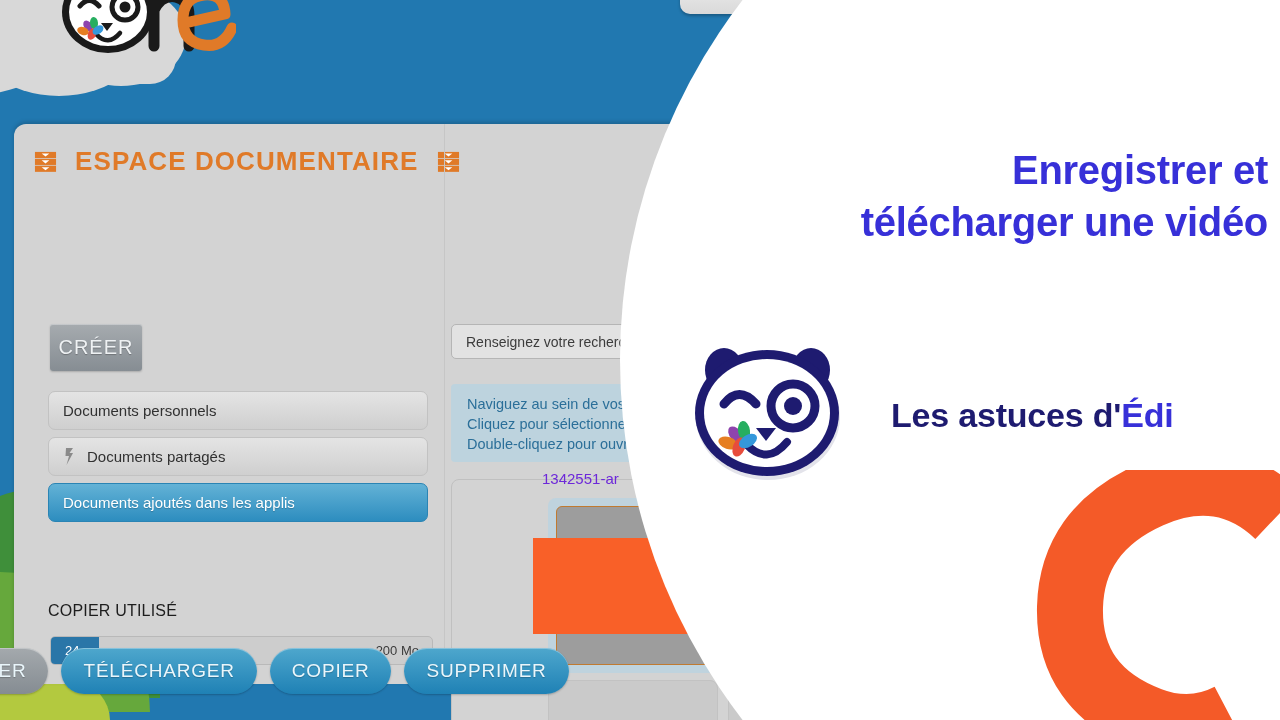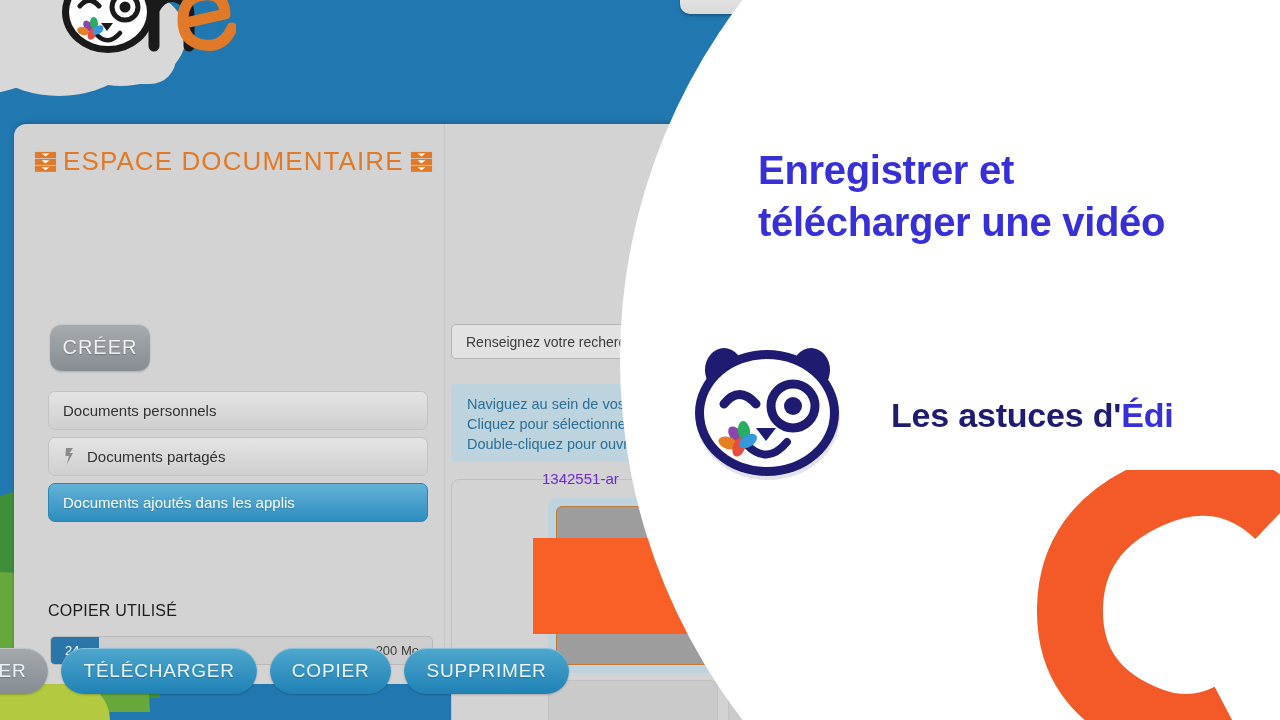--- a/index.html
+++ b/index.html
@@ -94,31 +94,31 @@
     background: #d3d3d3;
     border-radius: 12px 12px 0 0;
     box-shadow: 0 -2px 4px rgba(0,0,0,.18);
   }
   .doc-title {
     position: absolute;
     left: 20px; top: 22px;
     color: #e07a28;
     font-size: 26px;
     letter-spacing: 1.1px;
-    font-weight: 400;
-    display: flex; align-items: center; gap: 6px;
+    font-weight: 700;
+    display: flex; align-items: center; gap: 18px;
     white-space: nowrap;
   }
   .drawer-ico { display: inline-block; width: 23px; height: 23px; }
 
   .creer-btn {
     position: absolute;
     left: 36px; top: 200px;
-    width: 100px; height: 47px;
-    border-radius: 12px;
+    width: 92px; height: 47px;
+    border-radius: 3px;
     background: linear-gradient(#a6abaf, #868d93);
     color: #eef1f3;
     font-size: 20px;
     letter-spacing: 1px;
     display: flex; align-items: center; justify-content: center;
     border: none;
     text-shadow: 0 1px 1px rgba(0,0,0,.25);
     box-shadow: inset 0 1px 0 rgba(255,255,255,.35), 0 1px 2px rgba(0,0,0,.2);
     cursor: pointer;
   }
@@ -334,20 +334,21 @@
   .overlay-title {
     position: absolute;
     left: 758px; top: 144px;
     width: 510px;
     z-index: 40;
     color: #3730d8;
     font-size: 40px;
     line-height: 52px;
     font-weight: 700;
     letter-spacing: -.3px;
+    text-align: right;
   }
   .astuces-row {
     position: absolute;
     left: 680px; top: 340px;
     z-index: 40;
     display: flex; align-items: center; gap: 36px;
   }
   .astuces-text {
     font-size: 34px;
     font-weight: 700;

